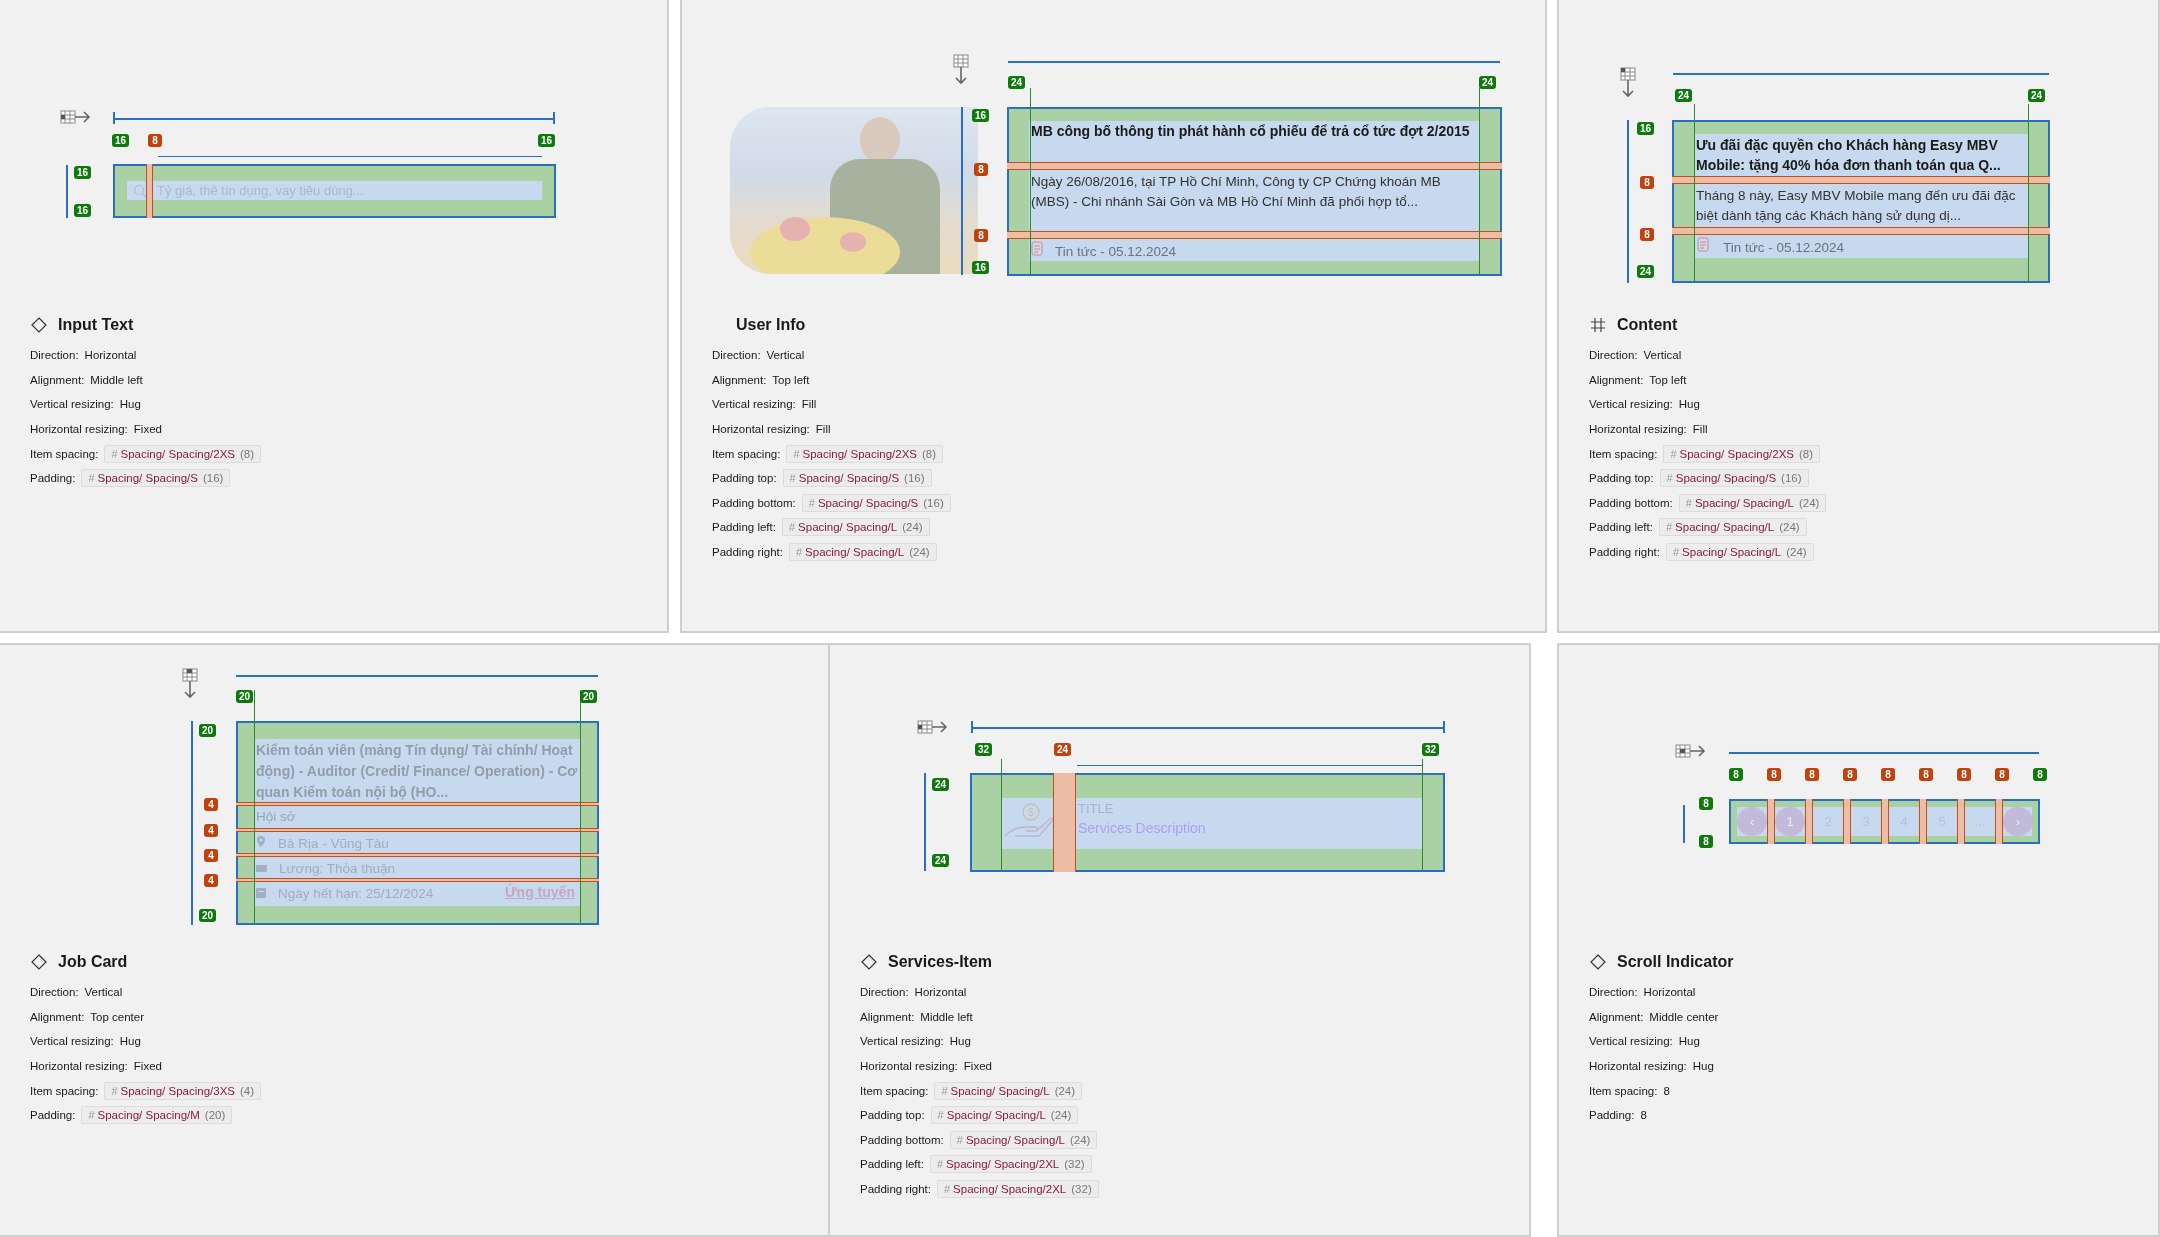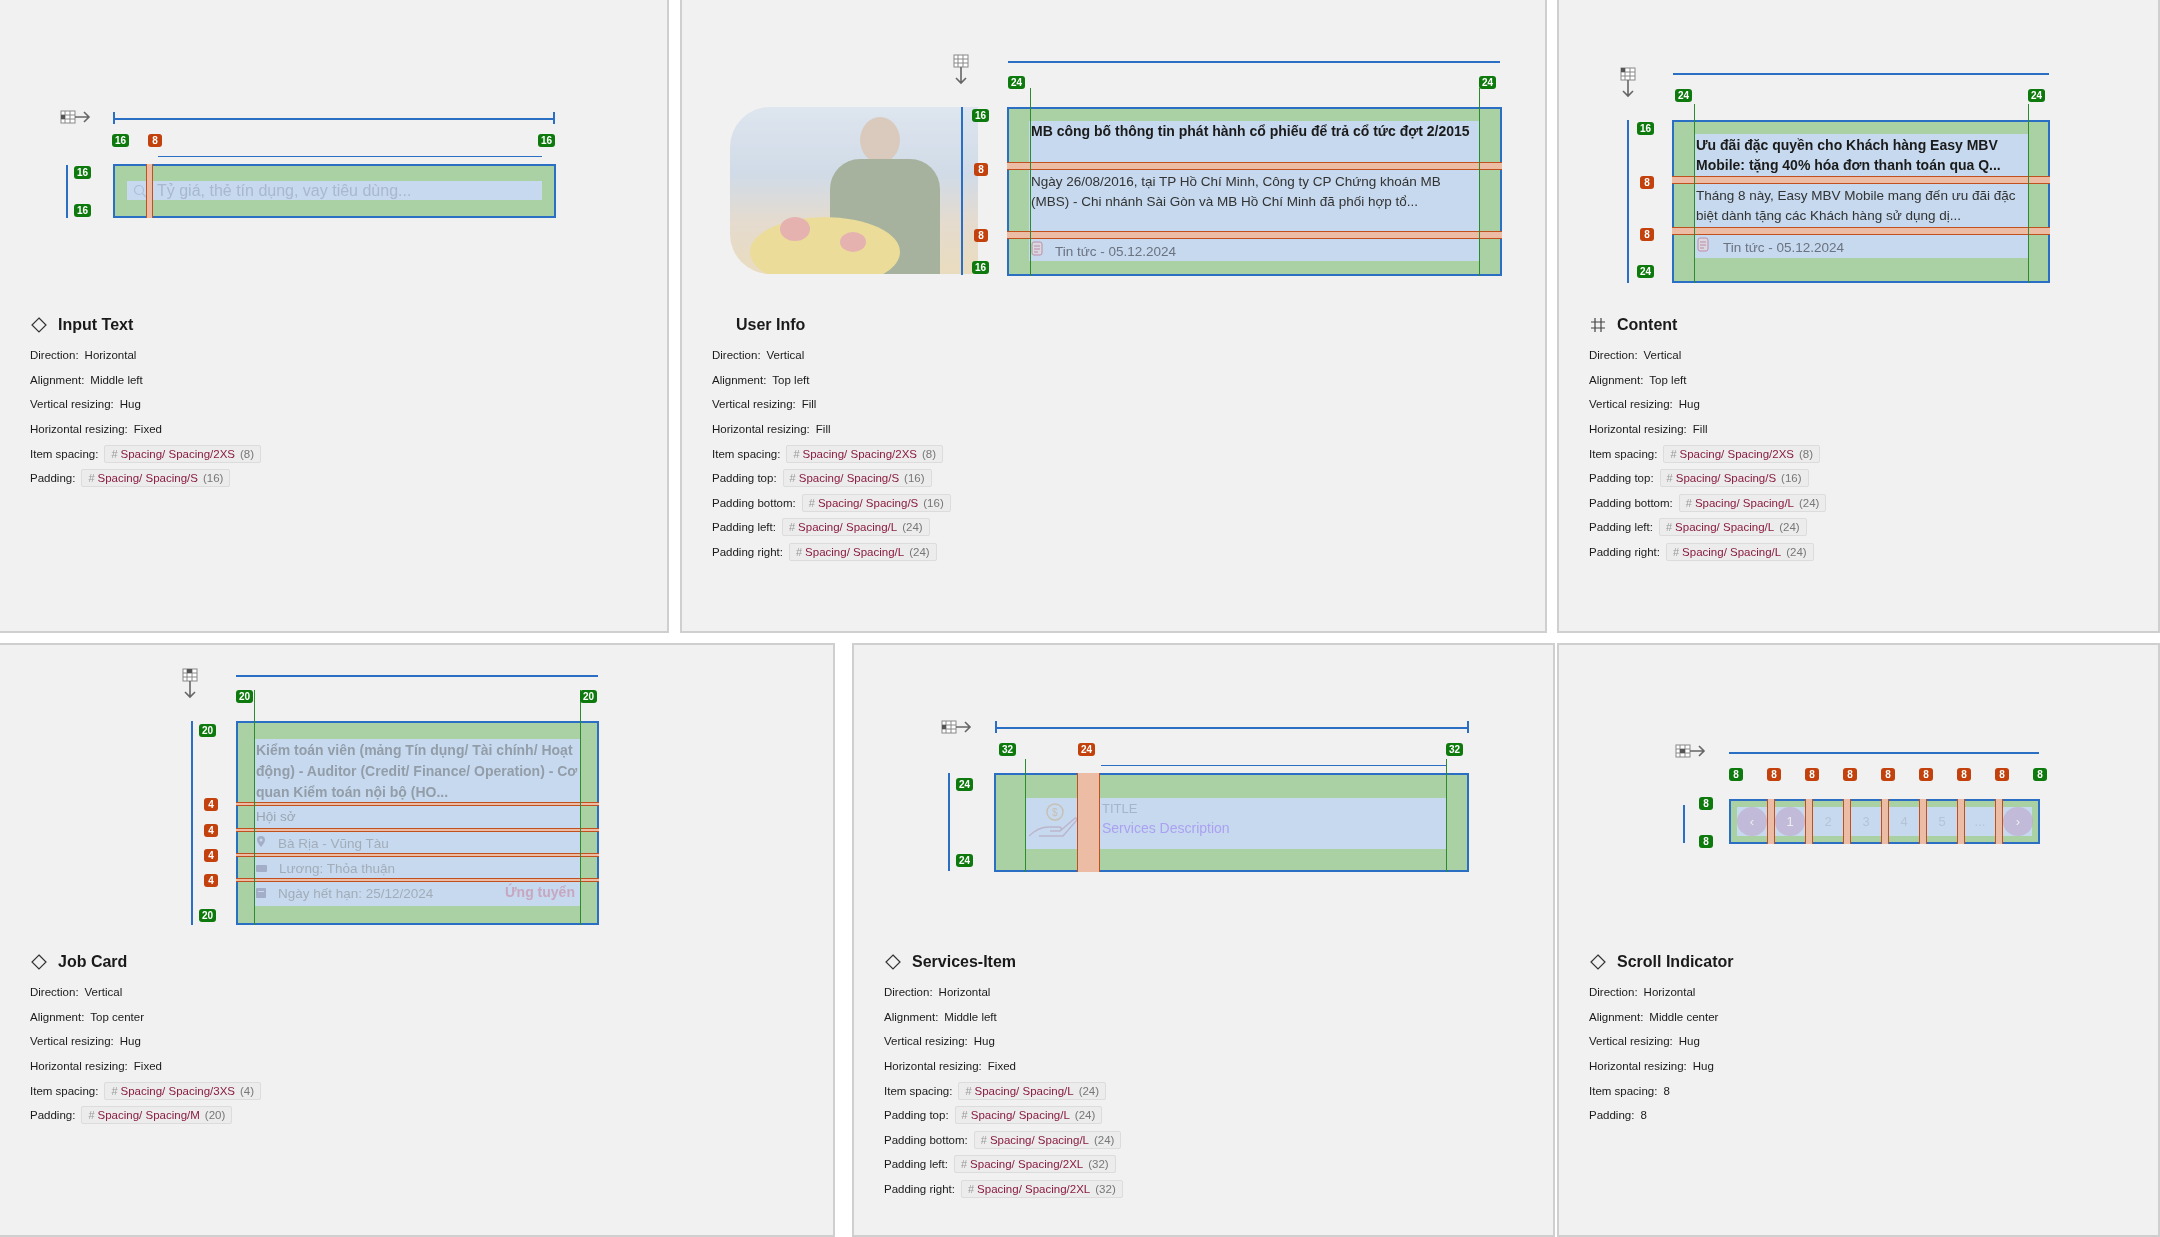--- a/index.html
+++ b/index.html
@@ -6,21 +6,21 @@
   html, body { width: 2160px; height: 1237px; background: #ffffff; overflow: hidden; }
   body { font-family: "Liberation Sans", sans-serif; color: #1a1a1a; position: relative; }
 
   .panel { position: absolute; background: #f1f1f1; border-right: 2px solid #cfcfcf; border-bottom: 2px solid #cfcfcf; overflow: hidden; }
   .panel.p2, .panel.p3, .panel.p5, .panel.p6 { border-left: 2px solid #cfcfcf; }
   .panel.p4, .panel.p5, .panel.p6 { border-top: 2px solid #cfcfcf; }
   .p1 { left: 0; top: 0; width: 669px; height: 633px; }
   .p2 { left: 680px; top: 0; width: 867px; height: 633px; }
   .p3 { left: 1557px; top: 0; width: 603px; height: 633px; }
   .p4 { left: 0; top: 643px; width: 835px; height: 594px; }
-  .p5 { left: 852px; top: 643px; width: 703px; height: 594px; }
+  .p5 { left: 828px; top: 643px; width: 703px; height: 594px; }
   .p6 { left: 1557px; top: 643px; width: 603px; height: 594px; }
 
   .abs { position: absolute; }
 
   
   .spec { position: absolute; }
   .spec-title { display: flex; align-items: center; gap: 10px; font-weight: bold; font-size: 16px; height: 24px; }
   .spec-title .ico { width: 18px; height: 18px; display: inline-flex; align-items: center; justify-content: center; }
   .spec-row { font-size: 11.5px; height: 24.6px; display: flex; align-items: center; white-space: nowrap; text-align: center; }
   .spec-row .k { margin-right: 6px; }
@@ -64,21 +64,21 @@
   <div class="hline" style="left:158px;top:156px;width:384px;height:1px"></div>
 
   <div class="frame" style="left:113px;top:164px;width:443px;height:54px"></div>
   <div class="content" style="left:127px;top:181px;width:415px;height:19px;display:flex;align-items:center;">
     <span style="margin-left:6px;width:14px;height:14px;display:inline-block;" class="faded">
       <svg width="14" height="14" viewBox="0 0 14 14">
           <circle cx="6" cy="6" r="4.5" stroke="#8aa0c0" fill="none" stroke-width="1.2"></circle>
           <path d="M9.5 9.5L13 13" stroke="#8aa0c0" stroke-width="1.2"></path>
         </svg>
     </span>
-    <span style="margin-left:10px;font-size:16px;color:#a9b8cf;">Tỷ giá, thẻ tín dụng, vay tiêu dùng...</span>
+    <span style="margin-left:10px;font-size:13px;color:#a9b8cf;">Tỷ giá, thẻ tín dụng, vay tiêu dùng...</span>
   </div>
   <div class="gapv" style="left:146px;top:164px;width:7px;height:54px"></div>
   <span class="badge g" style="left:74px;top:166px">16</span>
   <span class="badge g" style="left:74px;top:204px">16</span>
   <div class="vline" style="left:66px;top:165px;height:53px"></div>
 
   <div class="spec" style="left:30px;top:313px">
     <div class="spec-title">
       <span class="ico">
           <svg width="16" height="16" viewBox="0 0 16 16">
@@ -373,21 +373,21 @@
         </svg></span>
     <span style="font-size:13.5px;color:#777;">Lương: Thỏa thuận</span>
   </div>
   <div class="faded" style="position:absolute;left:256px;top:239px;display:flex;align-items:center;gap:12px;">
     <span><svg width="10" height="11" viewBox="0 0 10 11">
           <rect x="0" y="1" width="10" height="10" rx="1" fill="#7a7a9a"></rect>
           <rect x="2" y="4" width="6" height="1" fill="#c6d9ee"></rect>
         </svg></span>
     <span style="font-size:13.5px;color:#777;">Ngày hết hạn: 25/12/2024</span>
   </div>
-  <div class="faded" style="position:absolute;left:505px;top:239px;font-size:14px;font-weight:bold;color:#c96a8a;">Ứng tuyển</div>
+  <div class="faded" style="position:absolute;left:505px;top:239px;font-size:14px;font-weight:bold;color:#c96a8a;text-decoration:underline;">Ứng tuyển</div>
 
   <div class="gline" style="left:254px;top:45px;width:1px;height:235px"></div>
   <div class="gline" style="left:580px;top:45px;width:1px;height:235px"></div>
   <span class="badge g" style="left:236px;top:45px">20</span>
   <span class="badge g" style="left:580px;top:45px">20</span>
   <span class="badge g" style="left:199px;top:79px">20</span>
   <span class="badge o" style="left:204px;top:153px">4</span>
   <span class="badge o" style="left:204px;top:179px">4</span>
   <span class="badge o" style="left:204px;top:204px">4</span>
   <span class="badge o" style="left:204px;top:229px">4</span>

